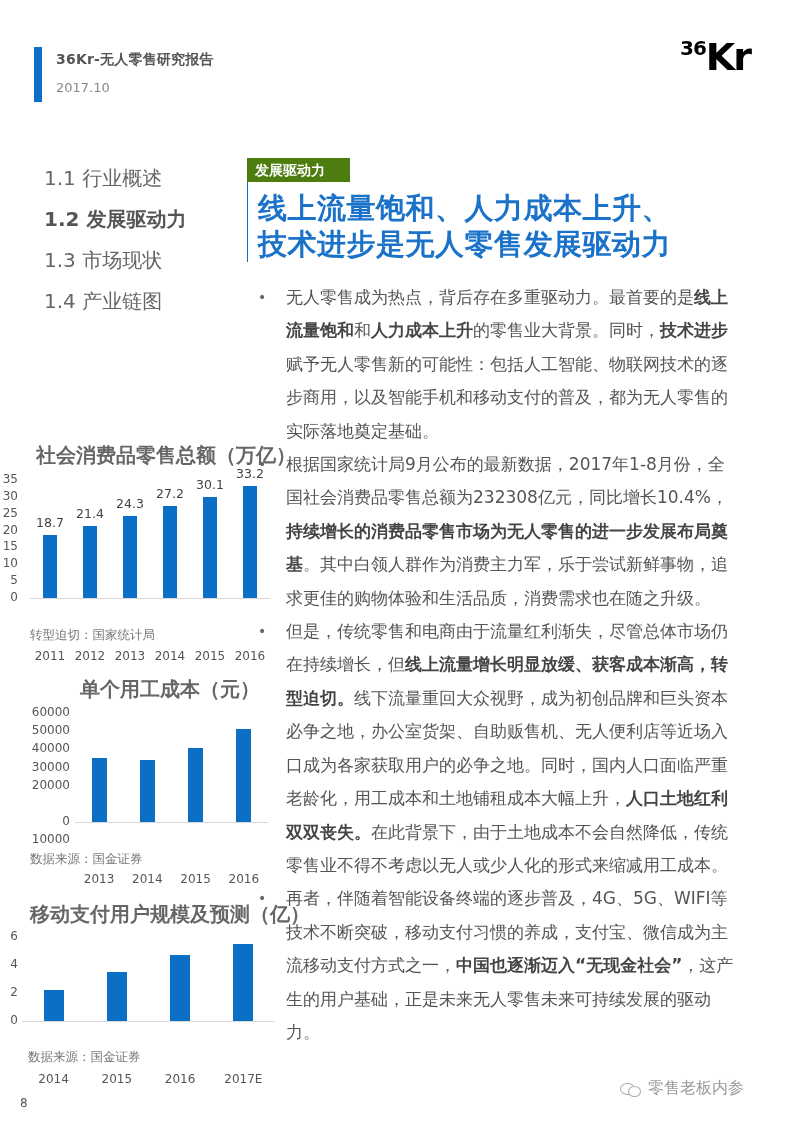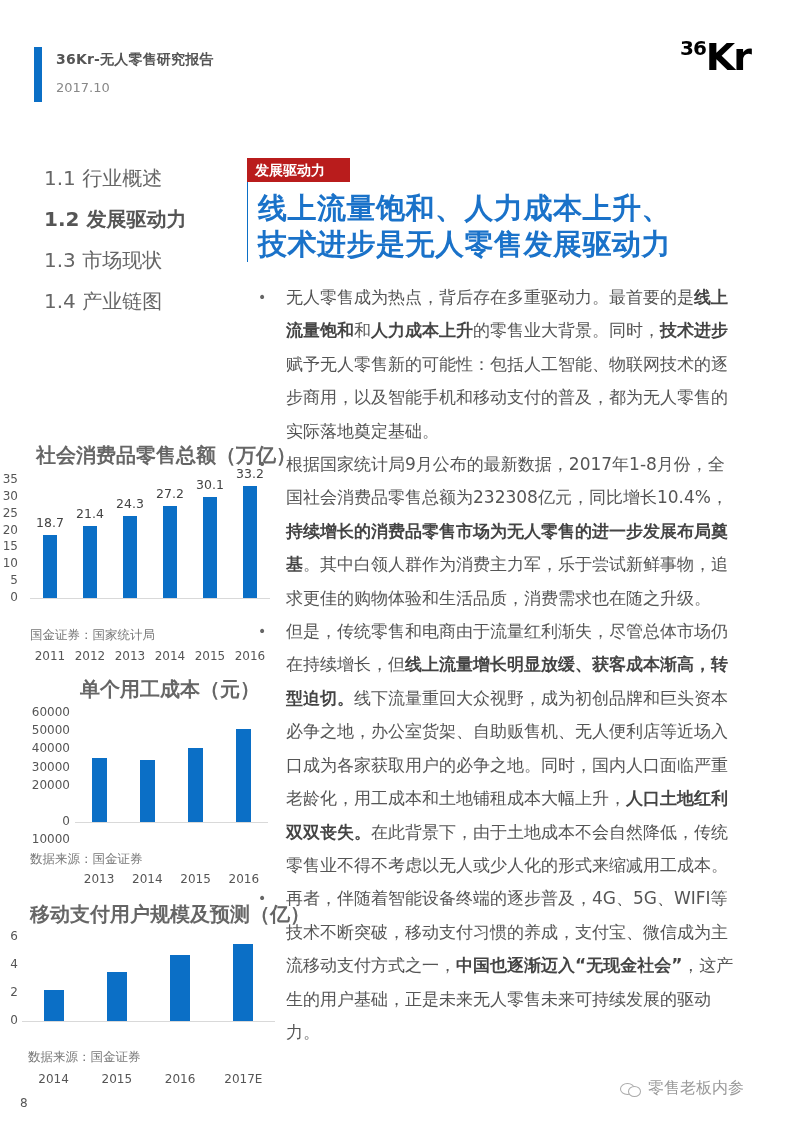--- a/index.html
+++ b/index.html
@@ -12,21 +12,21 @@
 
   .logo { position: absolute; left: 680px; top: 38px; color: #000000; font-family: "DejaVu Sans", sans-serif; font-weight: bold; line-height: 1; }
   .logo .n { font-size: 20px; vertical-align: top; letter-spacing: -1px; }
   .logo .k { font-size: 38px; letter-spacing: -2px; }
 
   .toc { position: absolute; left: 44px; top: 165px; }
   .toc-item { font-size: 20px; color: #666; height: 41px; line-height: 26px; white-space: nowrap; }
   .toc-item.active { font-weight: bold; color: #555; }
 
   .section-vline { position: absolute; left: 247px; top: 160px; width: 1px; height: 102px; background: #0b6fc6; }
-  .section-tag { position: absolute; left: 247px; top: 158px; width: 103px; height: 24px; background: #b91c1c; color: #fff; font-size: 14px; font-weight: bold; line-height: 24px; padding-left: 8px; }
+  .section-tag { position: absolute; left: 247px; top: 158px; width: 103px; height: 24px; background: #4d7c0f; color: #fff; font-size: 14px; font-weight: bold; line-height: 24px; padding-left: 8px; }
   .section-title { position: absolute; left: 258px; top: 190px; font-size: 29px; font-weight: bold; color: #1a72c9; line-height: 36px; letter-spacing: 0.5px; }
 
   .body-text { position: absolute; left: 258px; top: 281px; width: 480px; }
   .para { position: relative; padding-left: 28px; font-size: 17px; line-height: 33.4px; color: #555; }
   .para .bullet { position: absolute; left: 0; top: 0; color: #666; font-size: 14px; }
   .para b { color: #444; }
 
   .chart { position: absolute; }
   .chart-title { position: absolute; font-size: 20px; font-weight: bold; color: #666; white-space: nowrap; font-family: Liberation Mono, monospace; }
   .yt { position: absolute; font-size: 12px; color: #555; text-align: right; width: 60px; }
@@ -103,21 +103,21 @@
 <div class="dl" style="left: 105px; top: 496.074px;">24.3</div>
 <div class="bar" style="left: 163px; width: 14px; top: 506.297px; height: 91.7029px; background: rgb(11, 111, 198);"></div>
 <div class="xt" style="left: 145px; top: 607px;">2014</div>
 <div class="dl" style="left: 145px; top: 486.297px;">27.2</div>
 <div class="bar" style="left: 203px; width: 14px; top: 496.52px; height: 101.48px; background: rgb(11, 111, 198);"></div>
 <div class="xt" style="left: 185px; top: 607px;">2015</div>
 <div class="dl" style="left: 185px; top: 476.52px;">30.1</div>
 <div class="bar" style="left: 243px; width: 14px; top: 486.069px; height: 111.931px; background: rgb(11, 111, 198);"></div>
 <div class="xt" style="left: 225px; top: 607px;">2016</div>
 <div class="dl" style="left: 225px; top: 466.069px;">33.2</div>
-<div class="source" style="left: 30px; top: 627px;">国金证券：国家统计局</div>
+<div class="source" style="left: 30px; top: 627px;">转型迫切：国家统计局</div>
 <div class="chart-title" style="left: 80px; top: 676px;">单个用工成本（元）</div>
 <div class="yt" style="left: 10px; top: 814px;">0</div>
 <div class="yt" style="left: 10px; top: 832px;">10000</div>
 <div class="yt" style="left: 10px; top: 777.667px;">20000</div>
 <div class="yt" style="left: 10px; top: 759.5px;">30000</div>
 <div class="yt" style="left: 10px; top: 741.333px;">40000</div>
 <div class="yt" style="left: 10px; top: 723.167px;">50000</div>
 <div class="yt" style="left: 10px; top: 705px;">60000</div>
 <div class="baseline" style="left: 75px; width: 193px; top: 822px;"></div>
 <div class="bar" style="left: 91.625px; width: 15px; top: 758.417px; height: 63.5833px; background: rgb(11, 111, 198);"></div>

